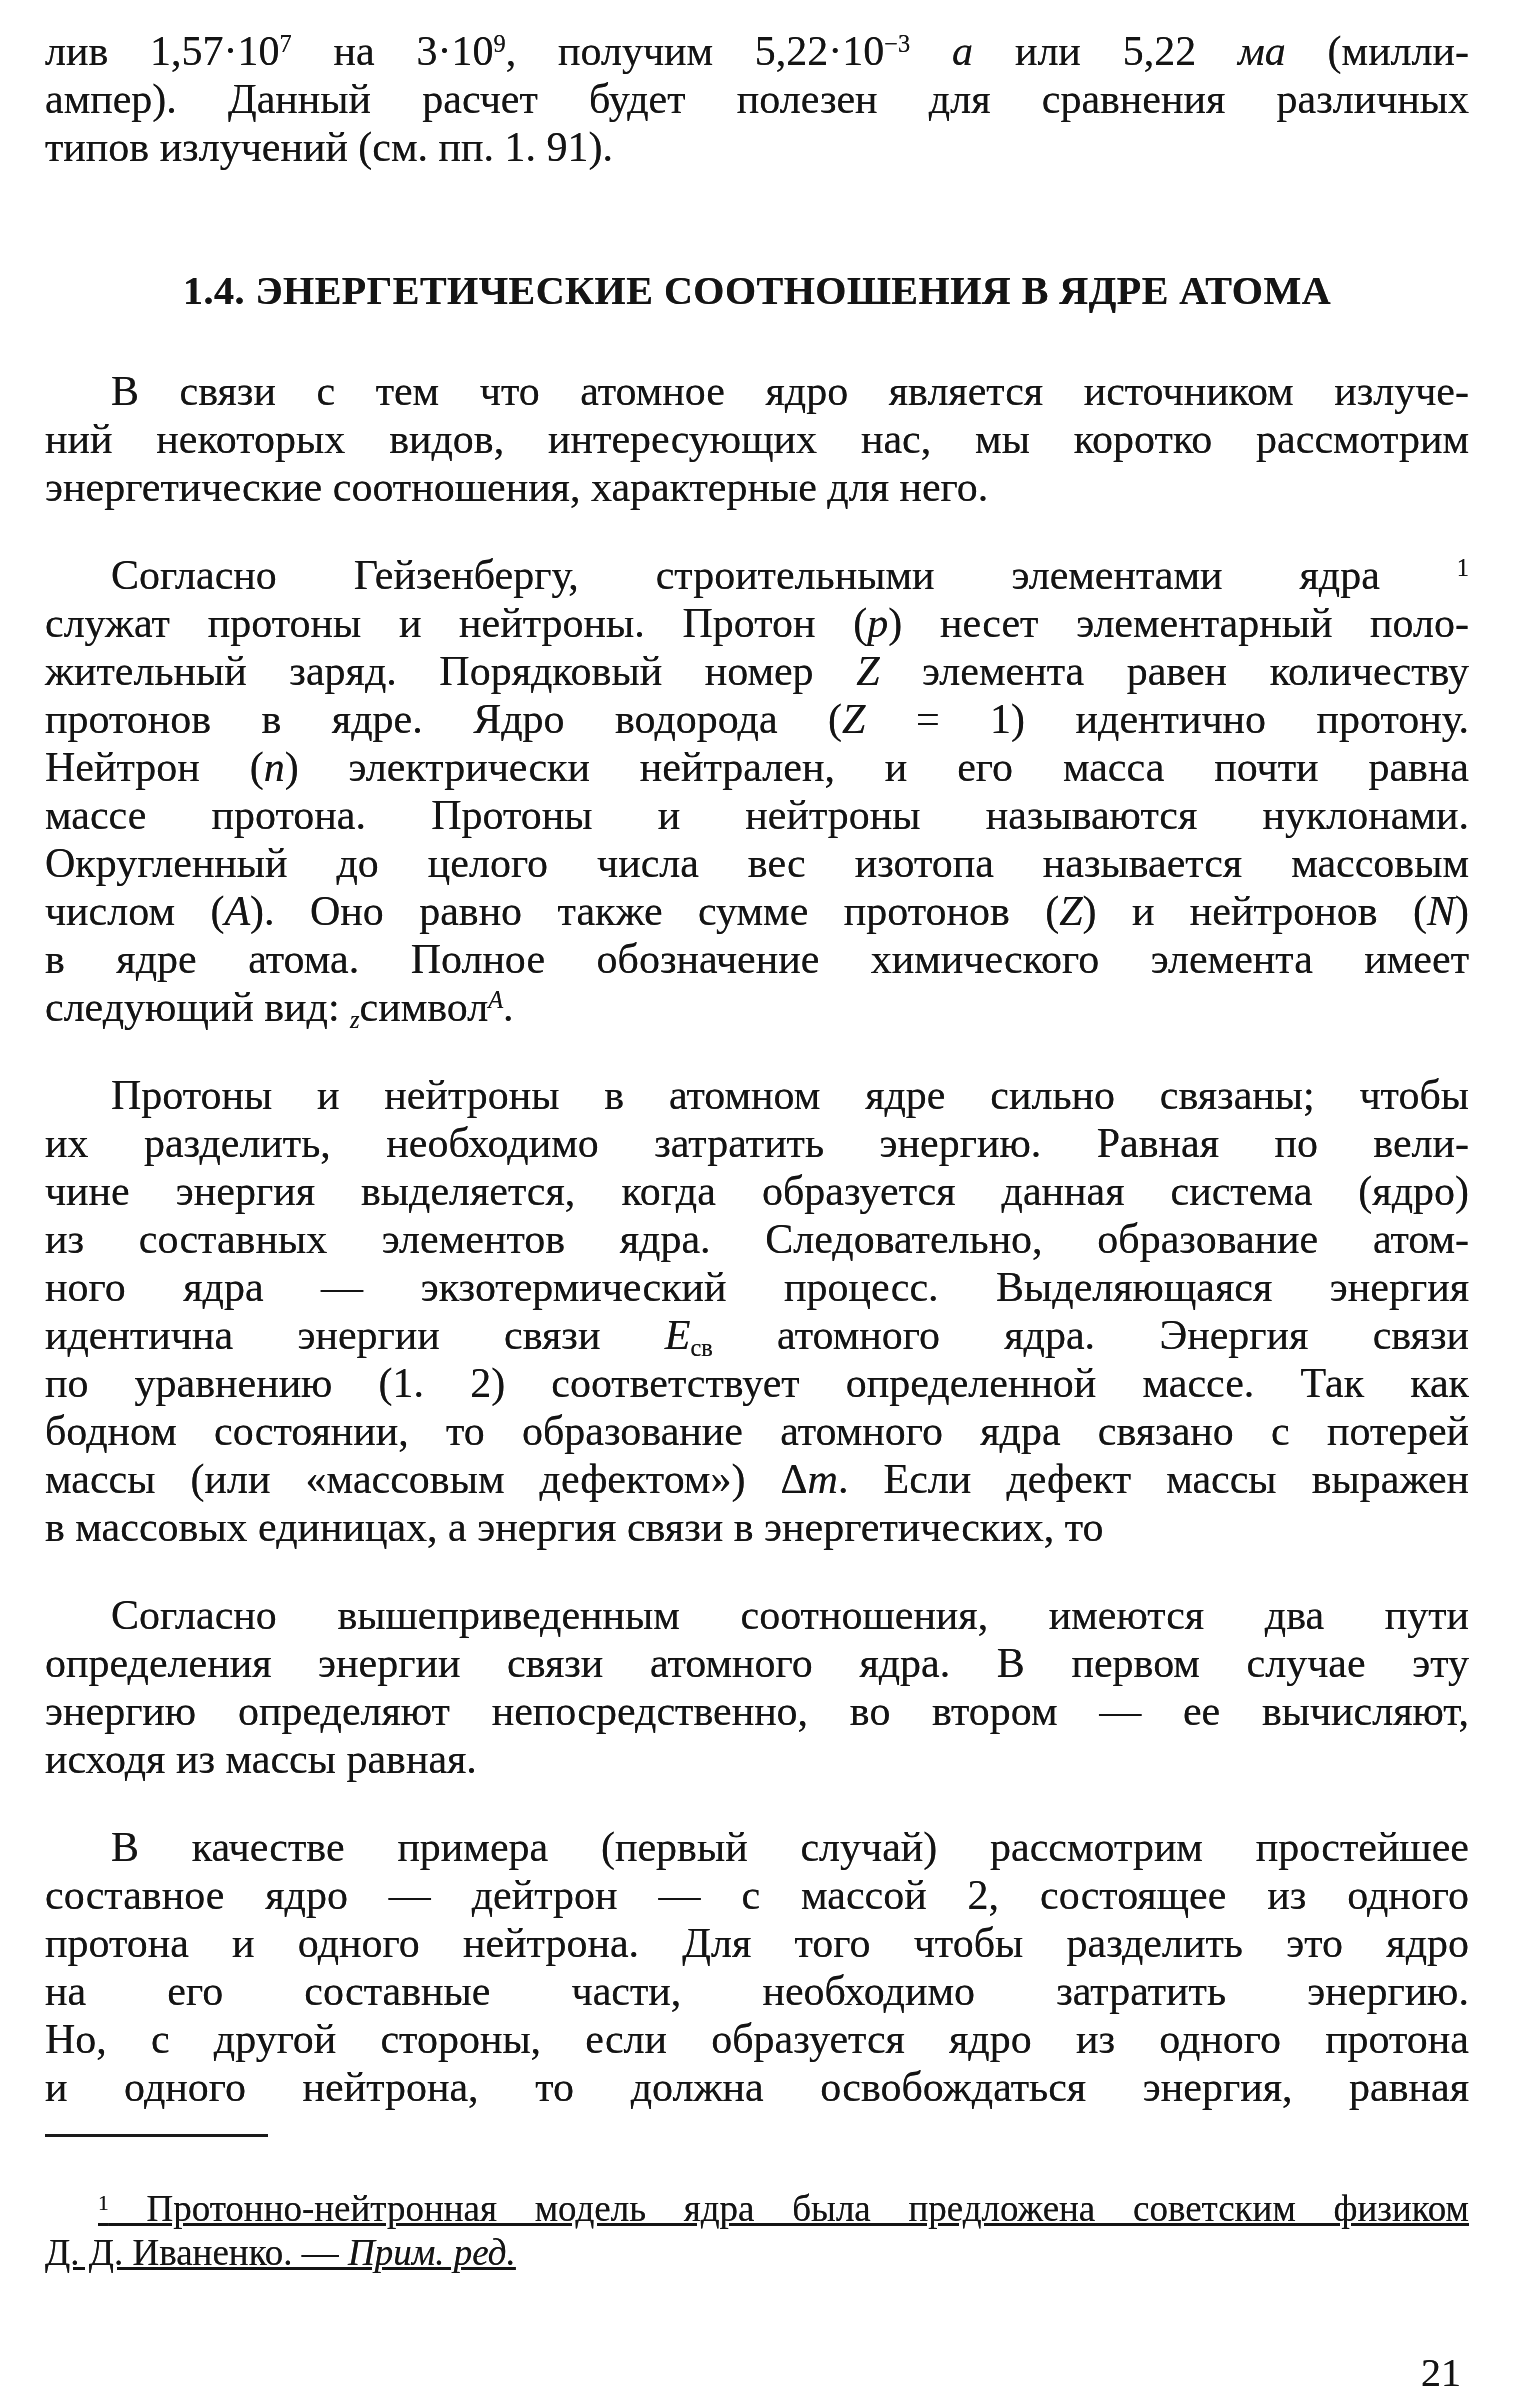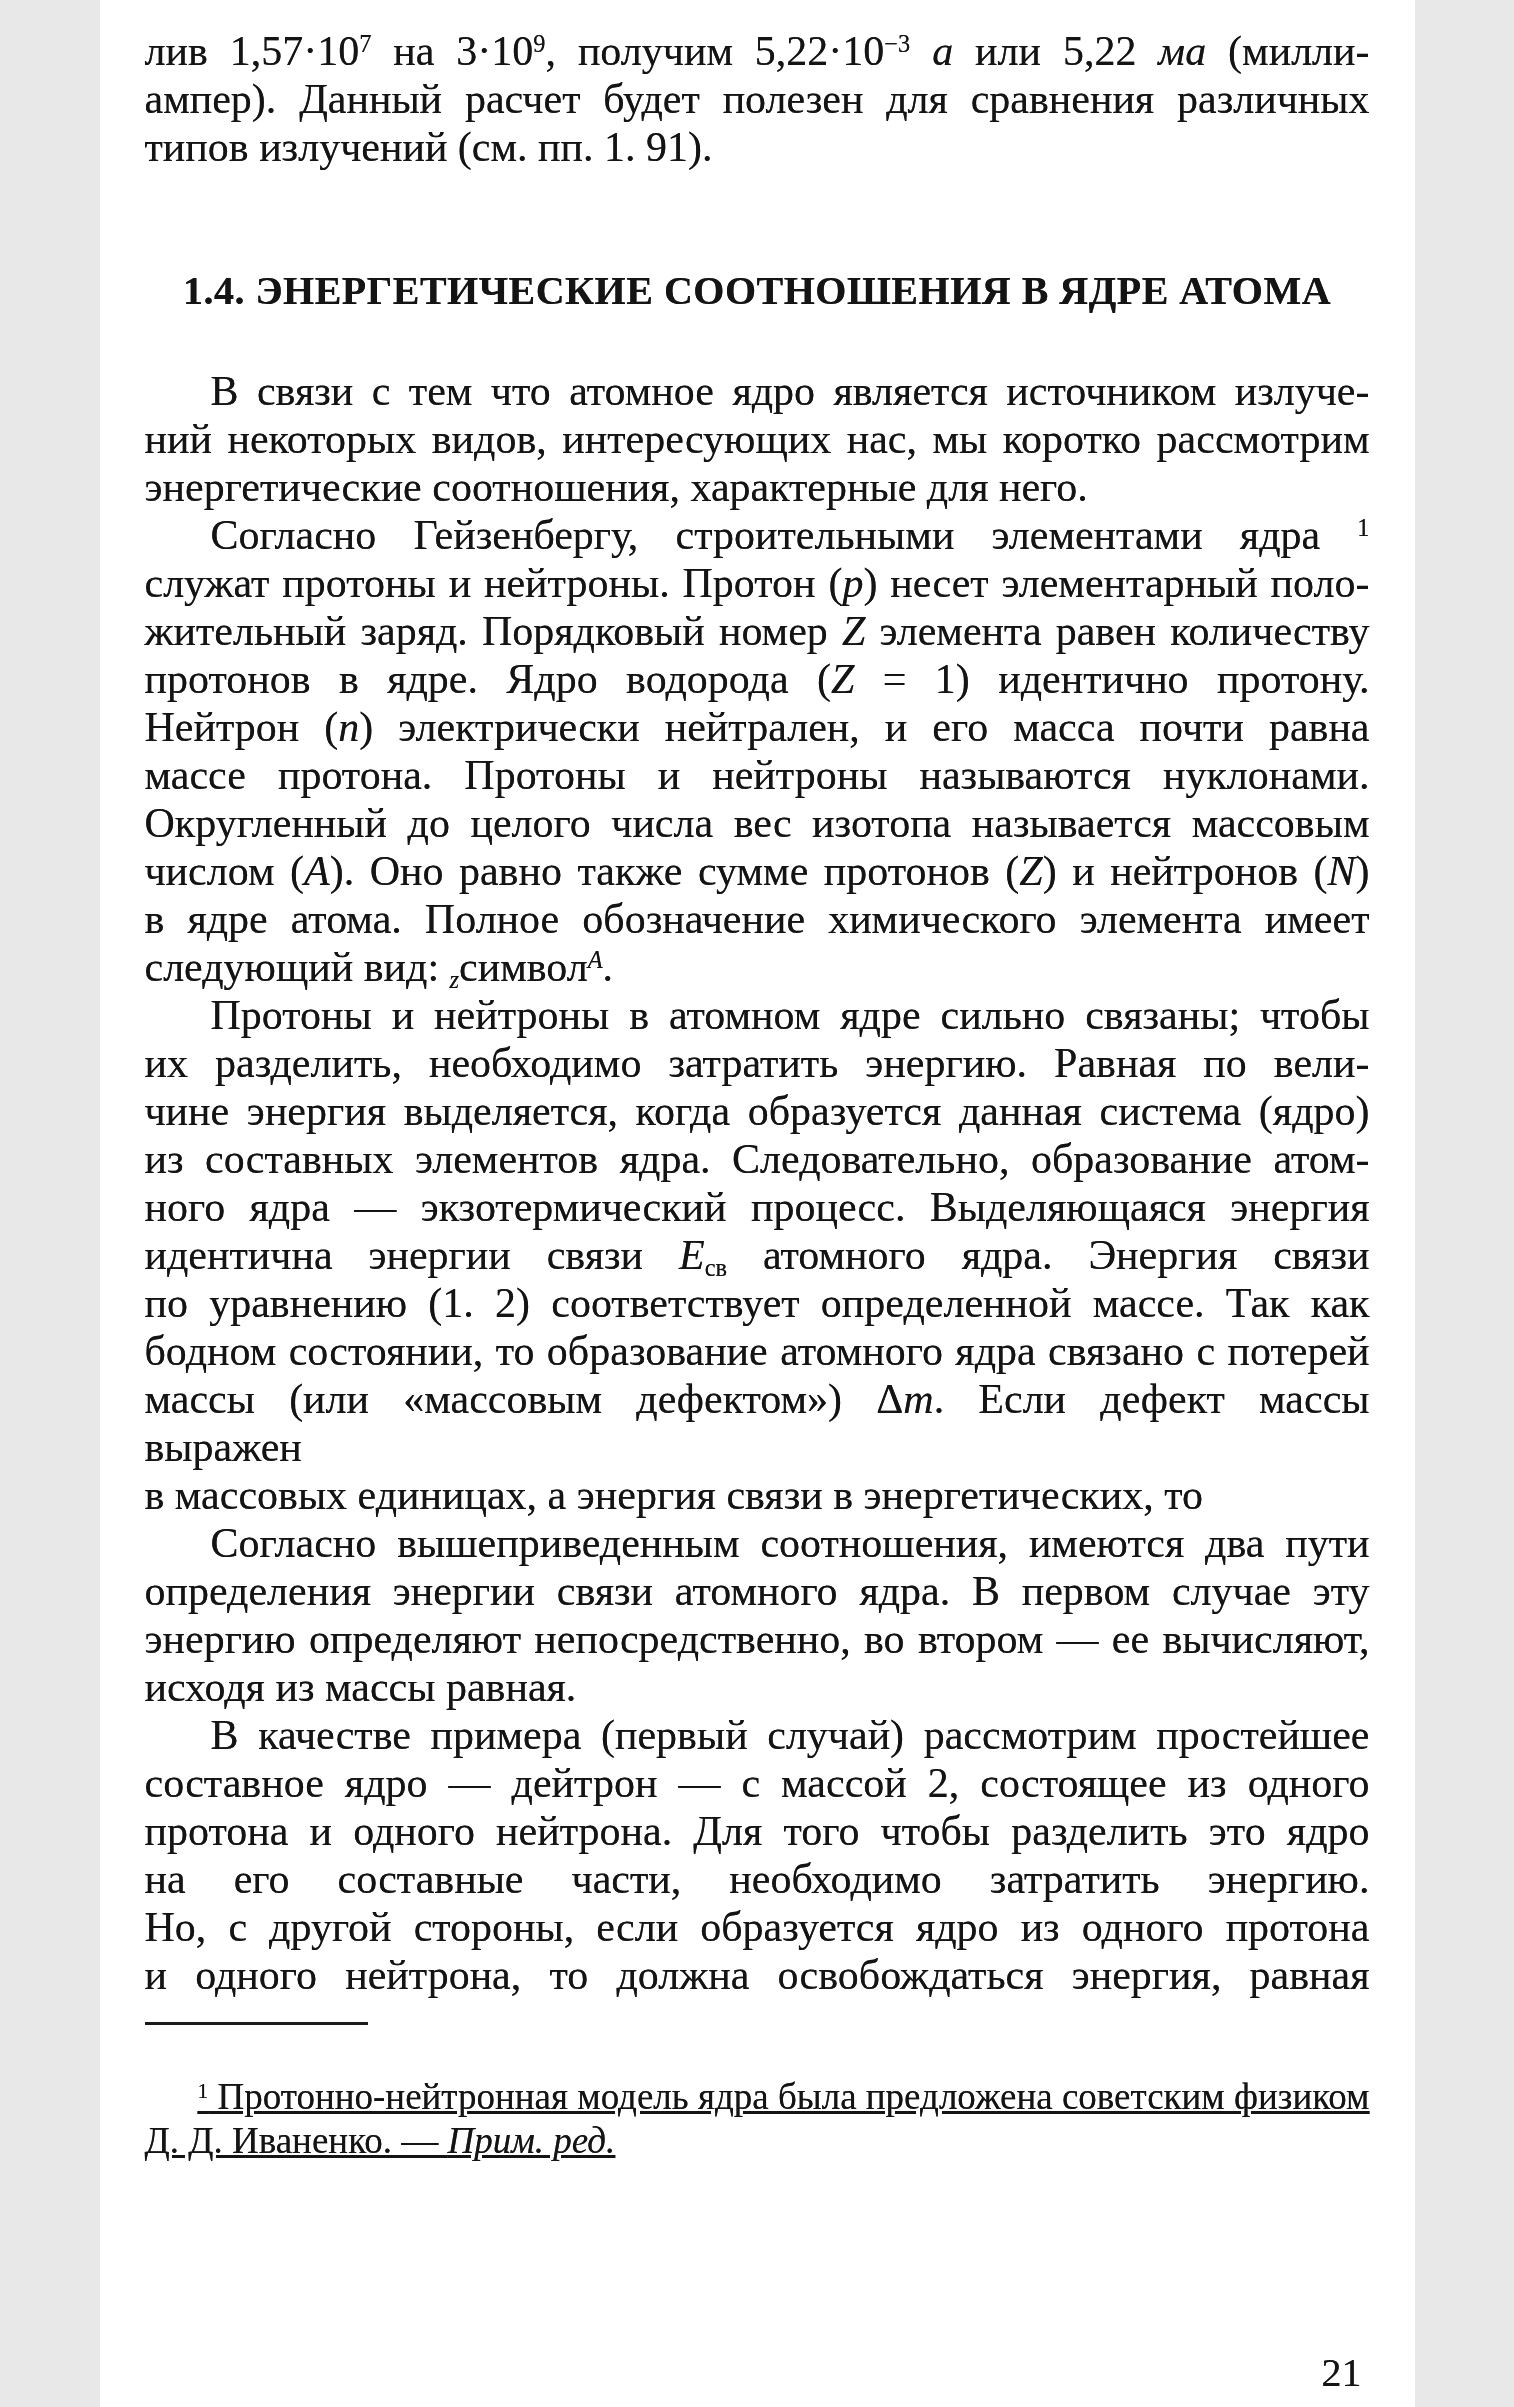--- a/index.html
+++ b/index.html
@@ -1,18 +1,18 @@
 <!DOCTYPE html>
 <html lang="ru" style="font-size:15px"><head>
 <meta charset="utf-8">
 <style>
   html, body { margin: 0; padding: 0; background: #e8e8e8; }
   .page {
     position: relative;
-    width: 1315px;
+    width: 1514px;
     height: 2408px;
     margin: 0 auto;
     background: #ffffff;
     color: #141414;
     font-family: "Liberation Serif", "DejaVu Serif", serif;
     font-size: 42px;
     overflow: hidden;
     text-shadow: 0 0 0.6px rgba(10,10,10,0.75);
   }
   .column {
@@ -22,21 +22,21 @@
     top: 26.5px;
   }
   .block { margin: 0; }
   .line {
     line-height: 48px;
     text-align: justify;
     text-align-last: justify;
     white-space: normal;
   }
   .line.ragged { text-align-last: left; }
-  .indent .line:first-child { text-indent: 66px; }
+  .indent .line:first-child { text-indent: 66px; margin-top: 40px; }
   i { font-style: italic; }
   sup, sub {
     font-size: 58%;
     line-height: 0;
     position: relative;
     vertical-align: baseline;
     font-style: normal;
   }
   sup { top: -0.5em; }
   sub { top: 0.3em; }

